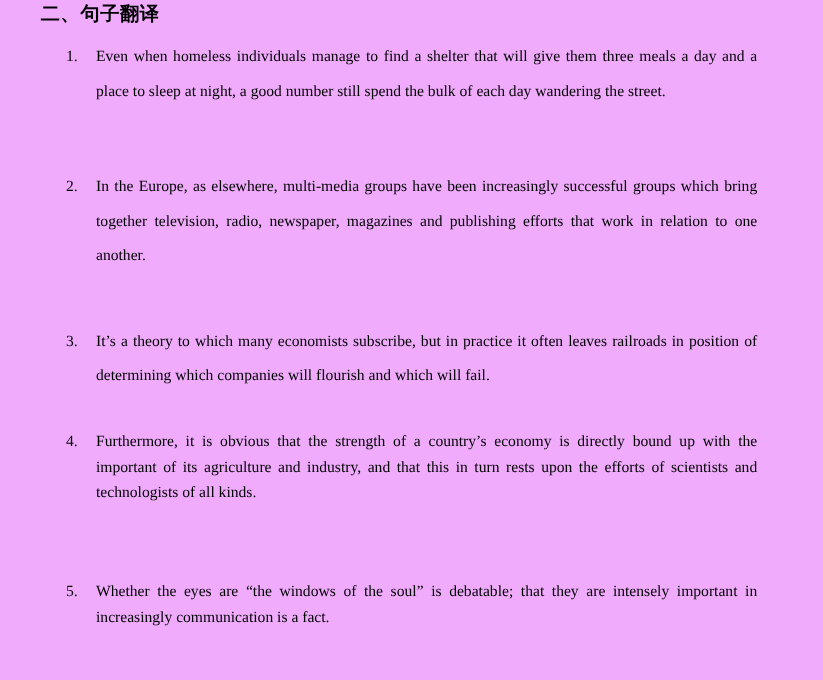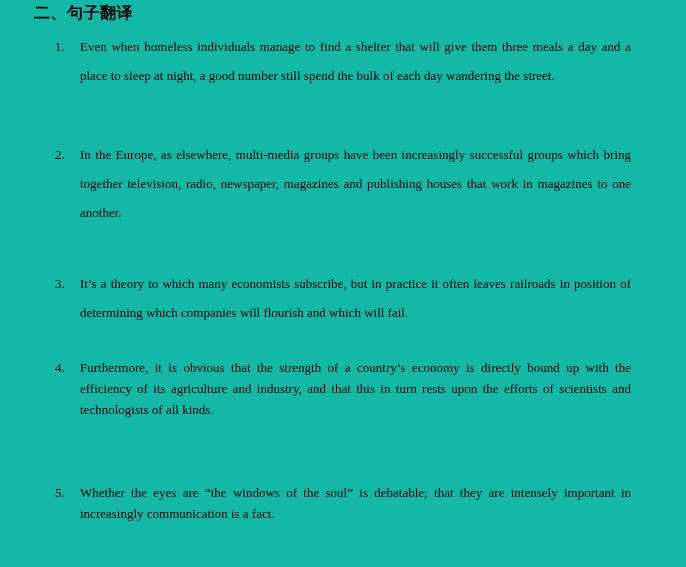--- a/index.html
+++ b/index.html
@@ -4,21 +4,21 @@
 <style>
   html, body {
     margin: 0;
     padding: 0;
     background: #ffffff;
   }
   .page {
     position: relative;
     width: 686px;
     height: 567px;
-    background: #14b8a6;
+    background: #f0abfc;
     color: #000000;
     font-family: "Liberation Serif", "DejaVu Serif", serif;
     overflow: hidden;
     box-sizing: border-box;
   }
   .section-title {
     margin: 3px 0 0 34px;
     font-size: 16px;
     line-height: 20px;
     font-weight: bold;
@@ -58,31 +58,31 @@
 
   <h2 class="section-title">二、句子翻译</h2>
 
   <div class="item wide item-1">
     <span class="num">1.</span>
     <span class="txt">Even when homeless individuals manage to find a shelter that will give them three meals a day and a place to sleep at night, a good number still spend the bulk of each day wandering the street.</span>
   </div>
 
   <div class="item wide item-2">
     <span class="num">2.</span>
-    <span class="txt">In the Europe, as elsewhere, multi-media groups have been increasingly successful groups which bring together television, radio, newspaper, magazines and publishing houses that work in magazines to one another.</span>
+    <span class="txt">In the Europe, as elsewhere, multi-media groups have been increasingly successful groups which bring together television, radio, newspaper, magazines and publishing efforts that work in relation to one another.</span>
   </div>
 
   <div class="item wide item-3">
     <span class="num">3.</span>
     <span class="txt">It’s a theory to which many economists subscribe, but in practice it often leaves railroads in position of determining which companies will flourish and which will fail.</span>
   </div>
 
   <div class="item tight item-4">
     <span class="num">4.</span>
-    <span class="txt">Furthermore, it is obvious that the strength of a country’s economy is directly bound up with the efficiency of its agriculture and industry, and that this in turn rests upon the efforts of scientists and technologists of all kinds.</span>
+    <span class="txt">Furthermore, it is obvious that the strength of a country’s economy is directly bound up with the important of its agriculture and industry, and that this in turn rests upon the efforts of scientists and technologists of all kinds.</span>
   </div>
 
   <div class="item tight item-5">
     <span class="num">5.</span>
     <span class="txt">Whether the eyes are “the windows of the soul” is debatable; that they are intensely important in increasingly communication is a fact.</span>
   </div>
 
 </div>
 
 </body></html>

